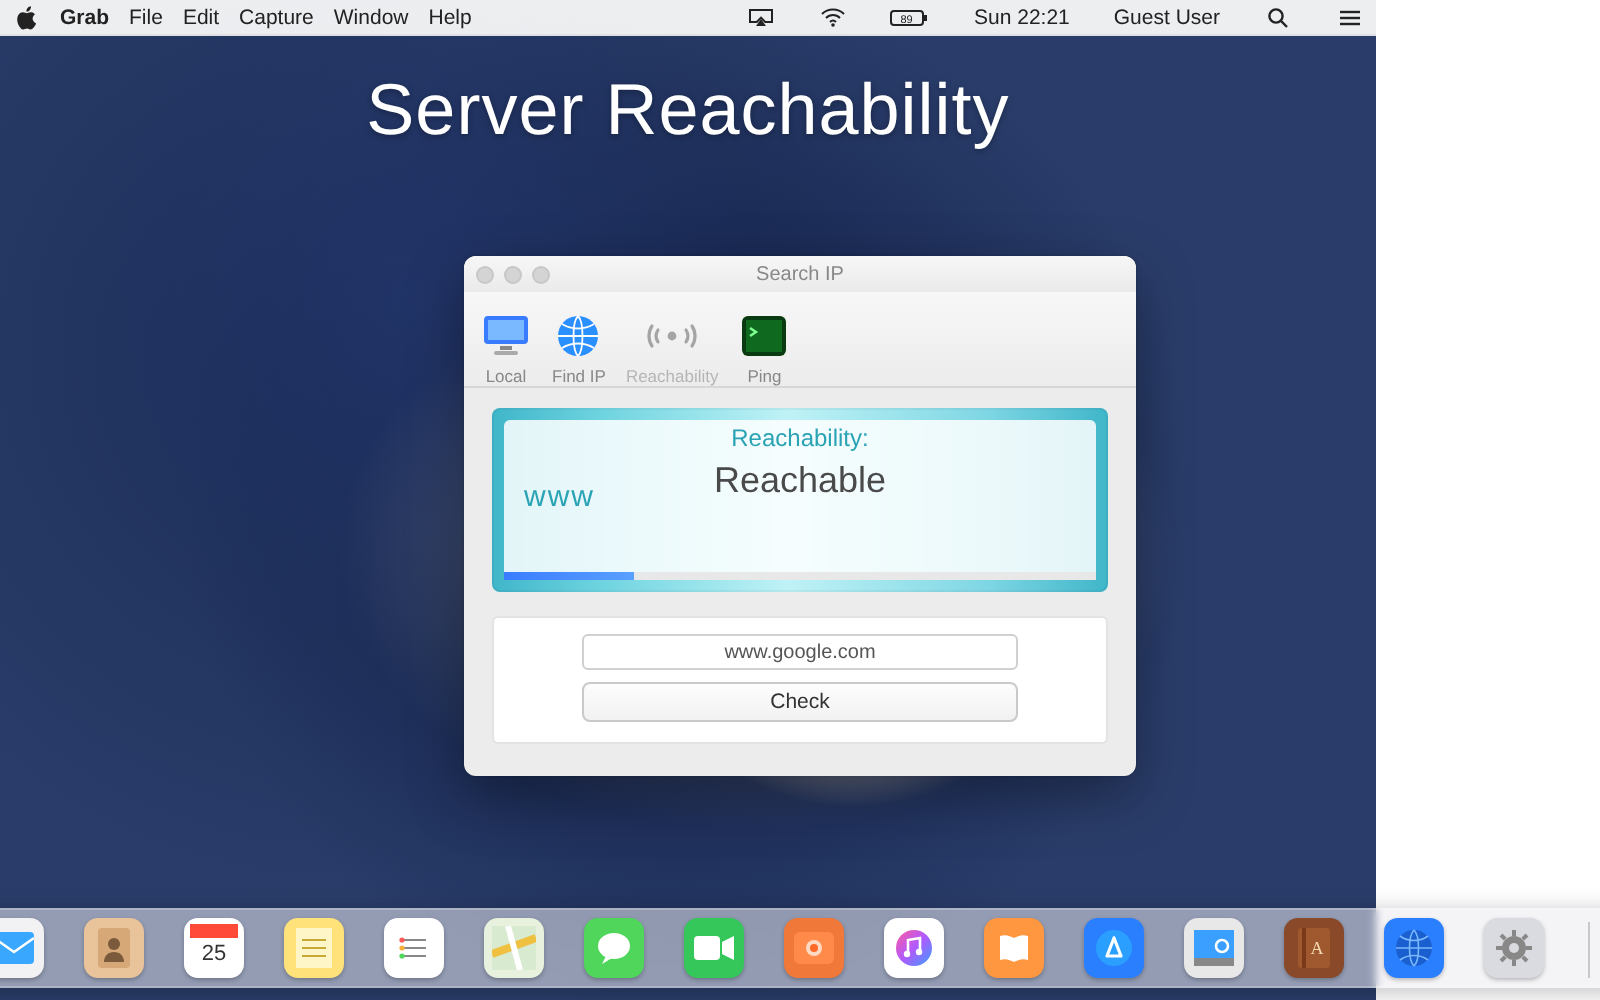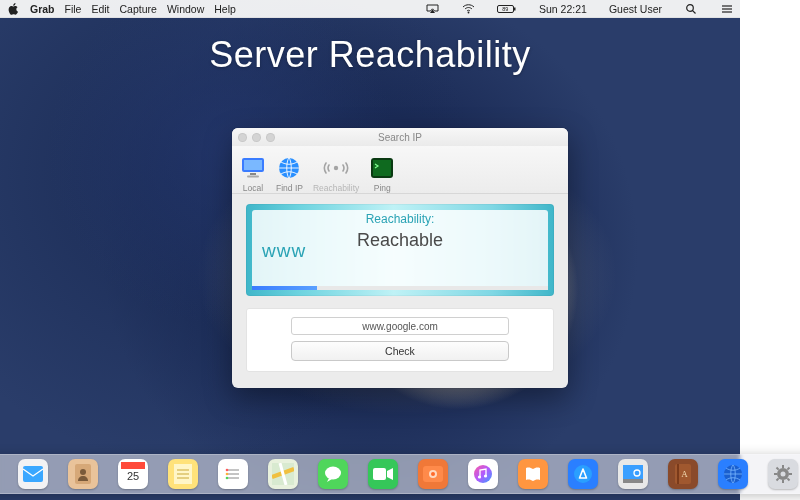--- a/index.html
+++ b/index.html
@@ -1,21 +1,21 @@
 <!DOCTYPE html>
 <html><head>
 <meta charset="utf-8">
 <style>
   * { margin: 0; padding: 0; box-sizing: border-box; }
   html, body { width: 800px; height: 500px; overflow: hidden; font-family: -apple-system, "Helvetica Neue", Helvetica, Arial, sans-serif; }
 
   
   .desktop {
     position: relative;
-    width: 740px; height: 500px;
+    width: 688px; height: 500px;
     background:
       radial-gradient(circle at 62% 58%, #fff8e6 0%, #f0dca8 8%, rgba(240,220,168,0) 22%),
       radial-gradient(circle at 25% 35%, #1a2b55 0%, rgba(26,43,85,0) 45%),
       radial-gradient(circle at 50% 50%, #243a6b 0%, #1a2a55 30%, #2a3d6a 60%),
       linear-gradient(180deg, #1c2d55 0%, #2a4370 25%, #3a5a8a 50%, #8a7a5a 75%, #c7b48a 100%);
     background-blend-mode: screen, normal, normal, normal;
   }
   .desktop::after{
     content:"";
     position:absolute; inset:0;
@@ -103,21 +103,21 @@
   .panel-top-inner {
     margin:6px;
     background: rgba(255,255,255,0.85);
     border-radius:3px;
     position:relative;
     height:80px;
   }
   .www-tag {
     position:absolute; left:10px; top:30px;
     color:#2aa3b5;
-    font-size:19px;
+    font-size:15px;
     font-weight:400;
     letter-spacing:1px;
   }
   .reach-label {
     text-align:center;
     padding-top:2px;
     color:#2aa3b5;
     font-size:12px;
   }
   .reach-status {

